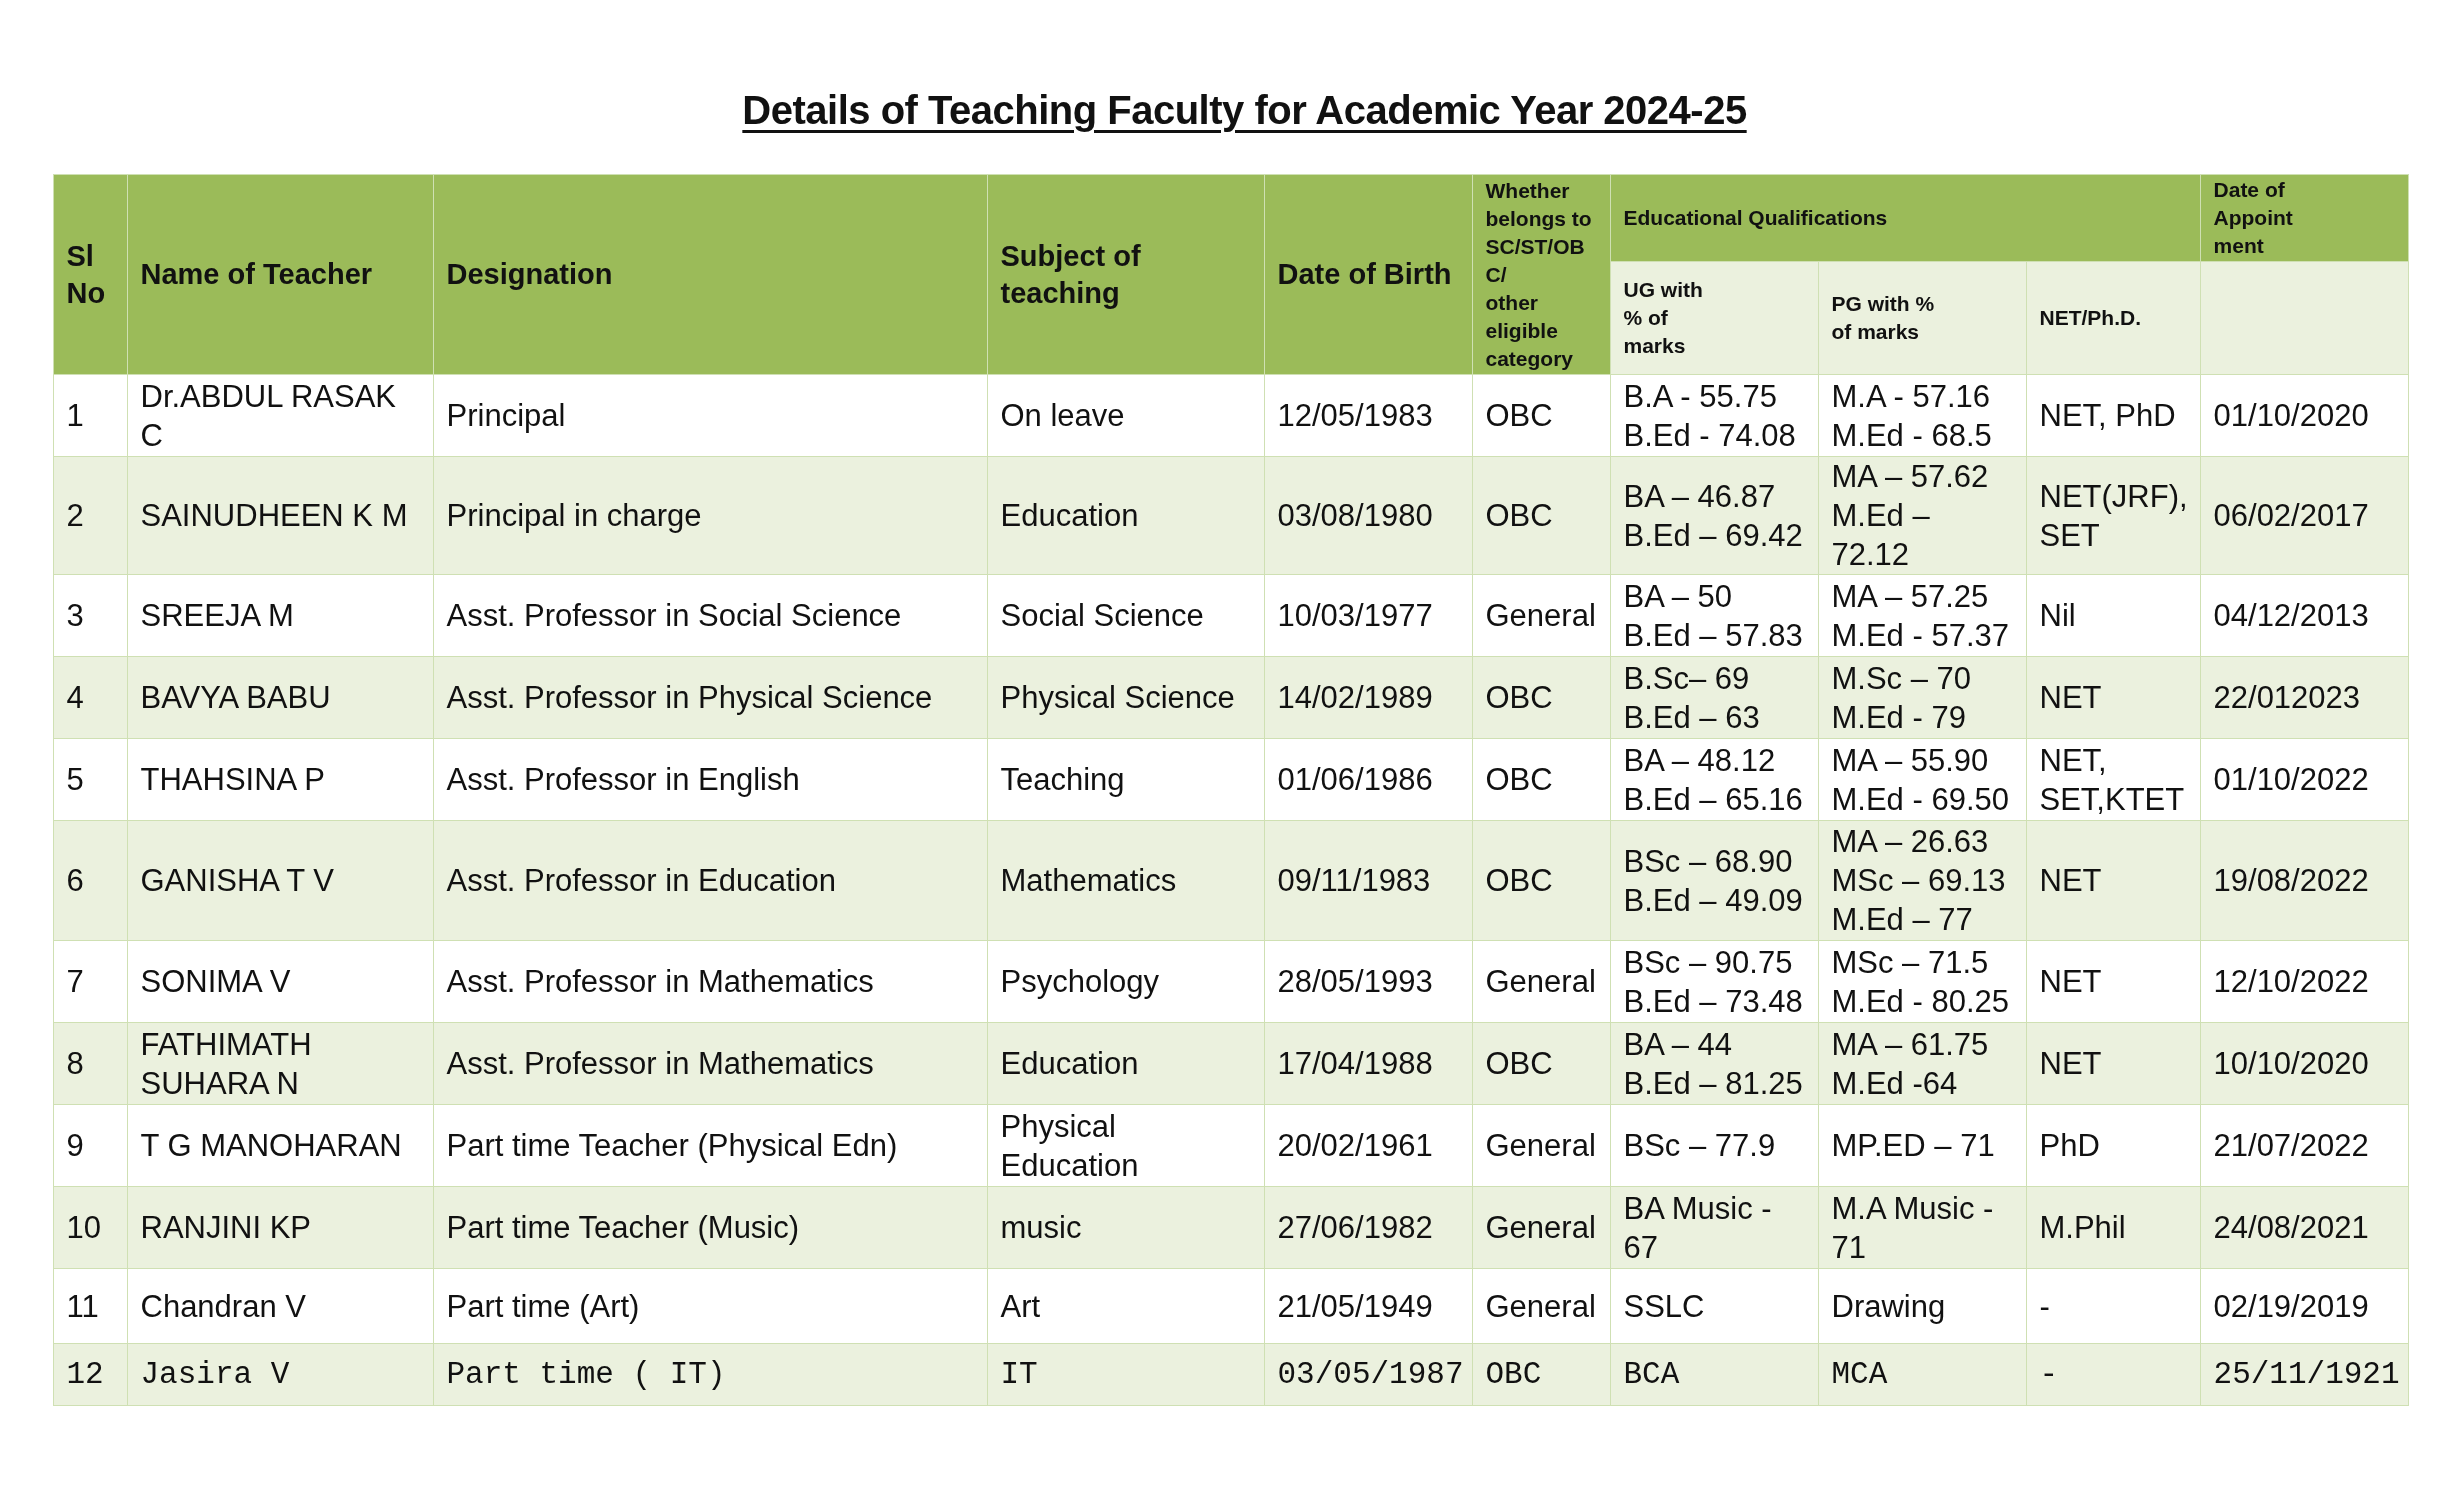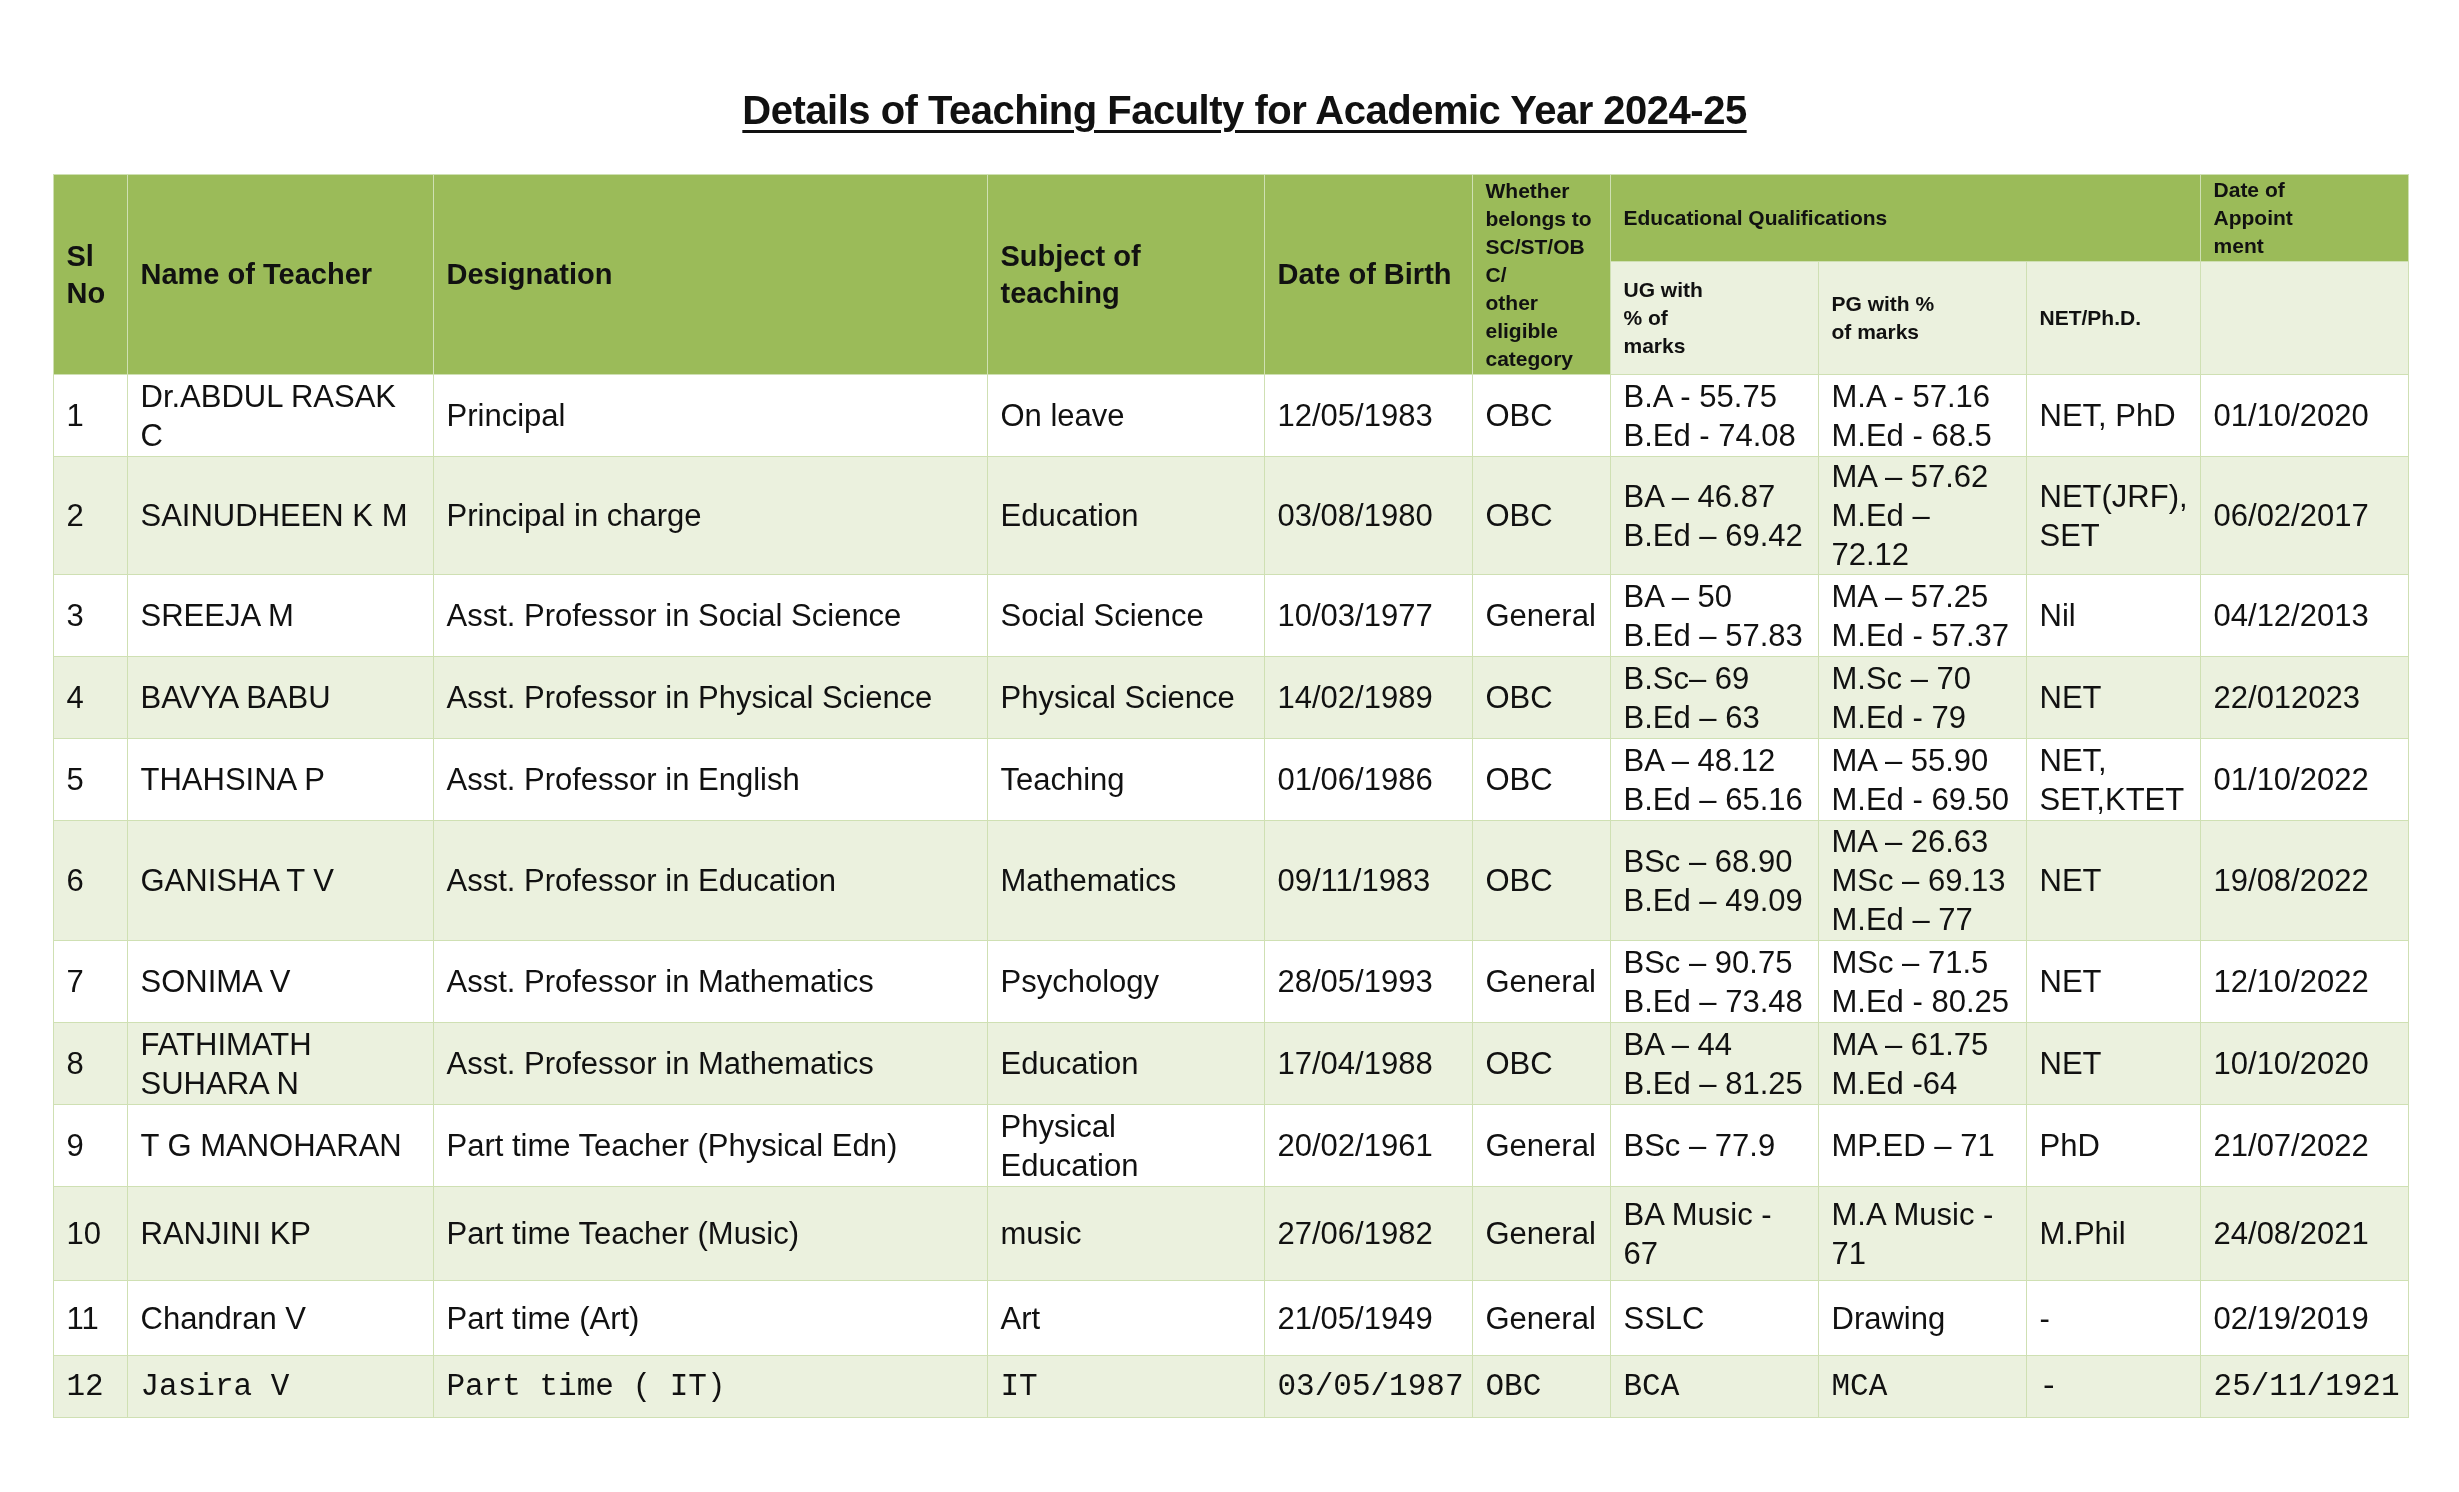--- a/index.html
+++ b/index.html
@@ -195,21 +195,21 @@
         <td class="ml">Part time Teacher (Physical Edn)</td>
         <td class="ml">Physical
 Education</td>
         <td class="ml">20/02/1961</td>
         <td class="ml">General</td>
         <td class="ml">BSc – 77.9</td>
         <td class="ml">MP.ED – 71</td>
         <td class="ml">PhD</td>
         <td class="ml">21/07/2022</td>
       </tr>
-      <tr class="even" style="height: 94px; padding-left: 47px;">
+      <tr class="even" style="height: 82px; padding-left: 47px;">
         <td class="ml">10</td>
         <td class="ml">RANJINI KP</td>
         <td class="ml">Part time Teacher (Music)</td>
         <td class="ml">music</td>
         <td class="ml">27/06/1982</td>
         <td class="ml">General</td>
         <td class="ml">BA Music -
 67</td>
         <td class="ml">M.A Music -
 71</td>

